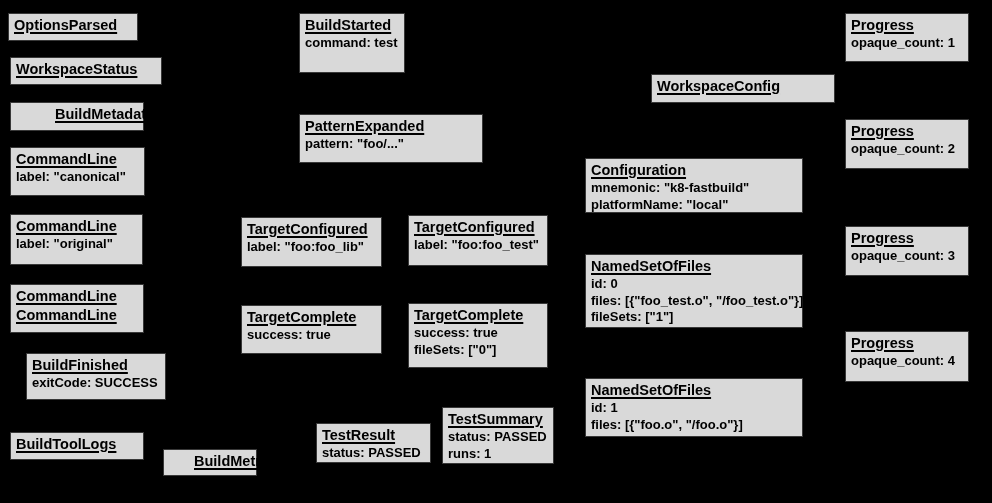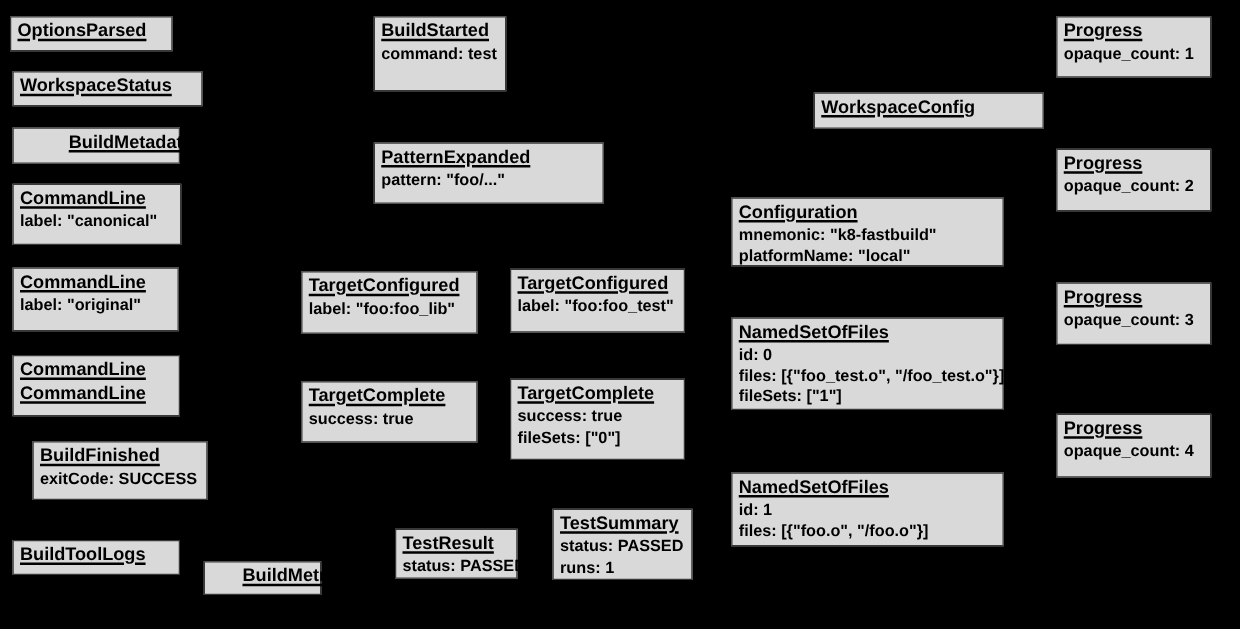--- a/index.html
+++ b/index.html
@@ -148,21 +148,21 @@
   </div>
     <div class="node" style="left: 408px; top: 303px; width: 140px; height: 65px;">
     <div class="node-title">
         <div class="title-line">TargetComplete</div>
       </div>
     <div class="node-body">
         <div class="body-line">success: true</div>
         <div class="body-line">fileSets: ["0"]</div>
       </div>
   </div>
-    <div class="node" style="left: 316px; top: 423px; width: 98px; height: 40px;">
+    <div class="node" style="left: 316px; top: 423px; width: 115px; height: 40px;">
     <div class="node-title">
         <div class="title-line">TestResult</div>
       </div>
     <div class="node-body">
         <div class="body-line">status: PASSED</div>
       </div>
   </div>
     <div class="node" style="left: 442px; top: 407px; width: 112px; height: 57px;">
     <div class="node-title">
         <div class="title-line">TestSummary</div>

